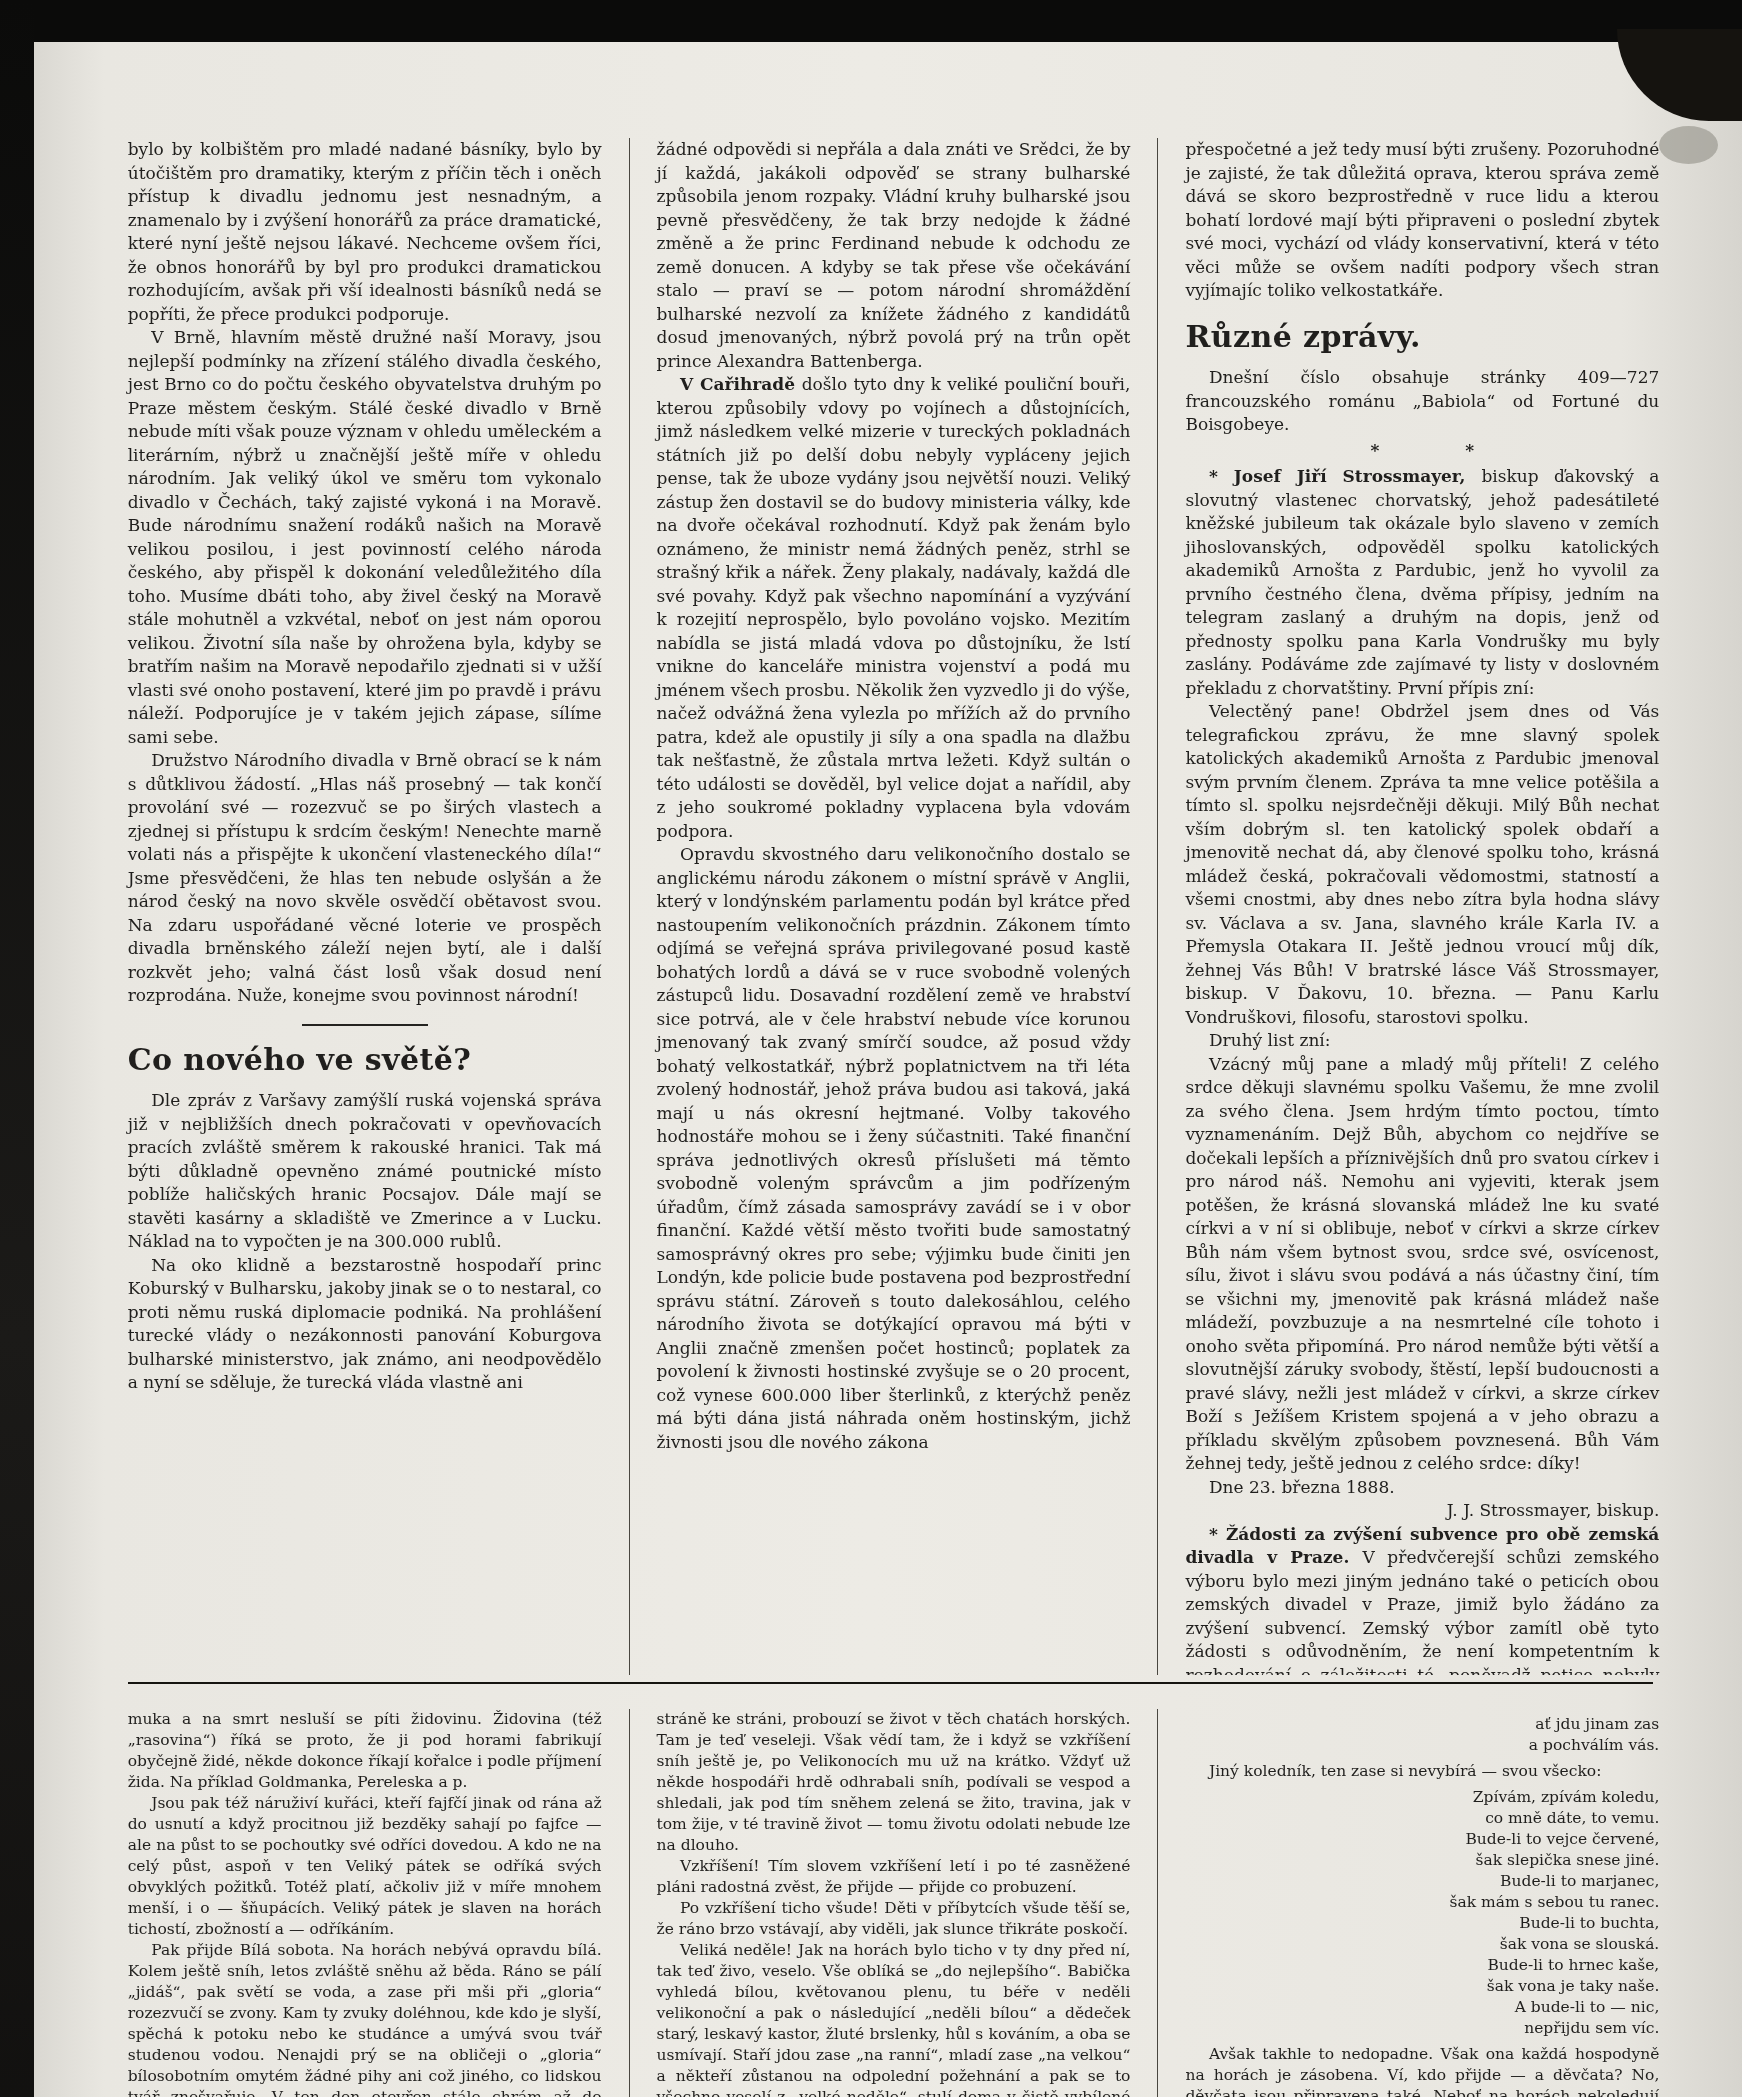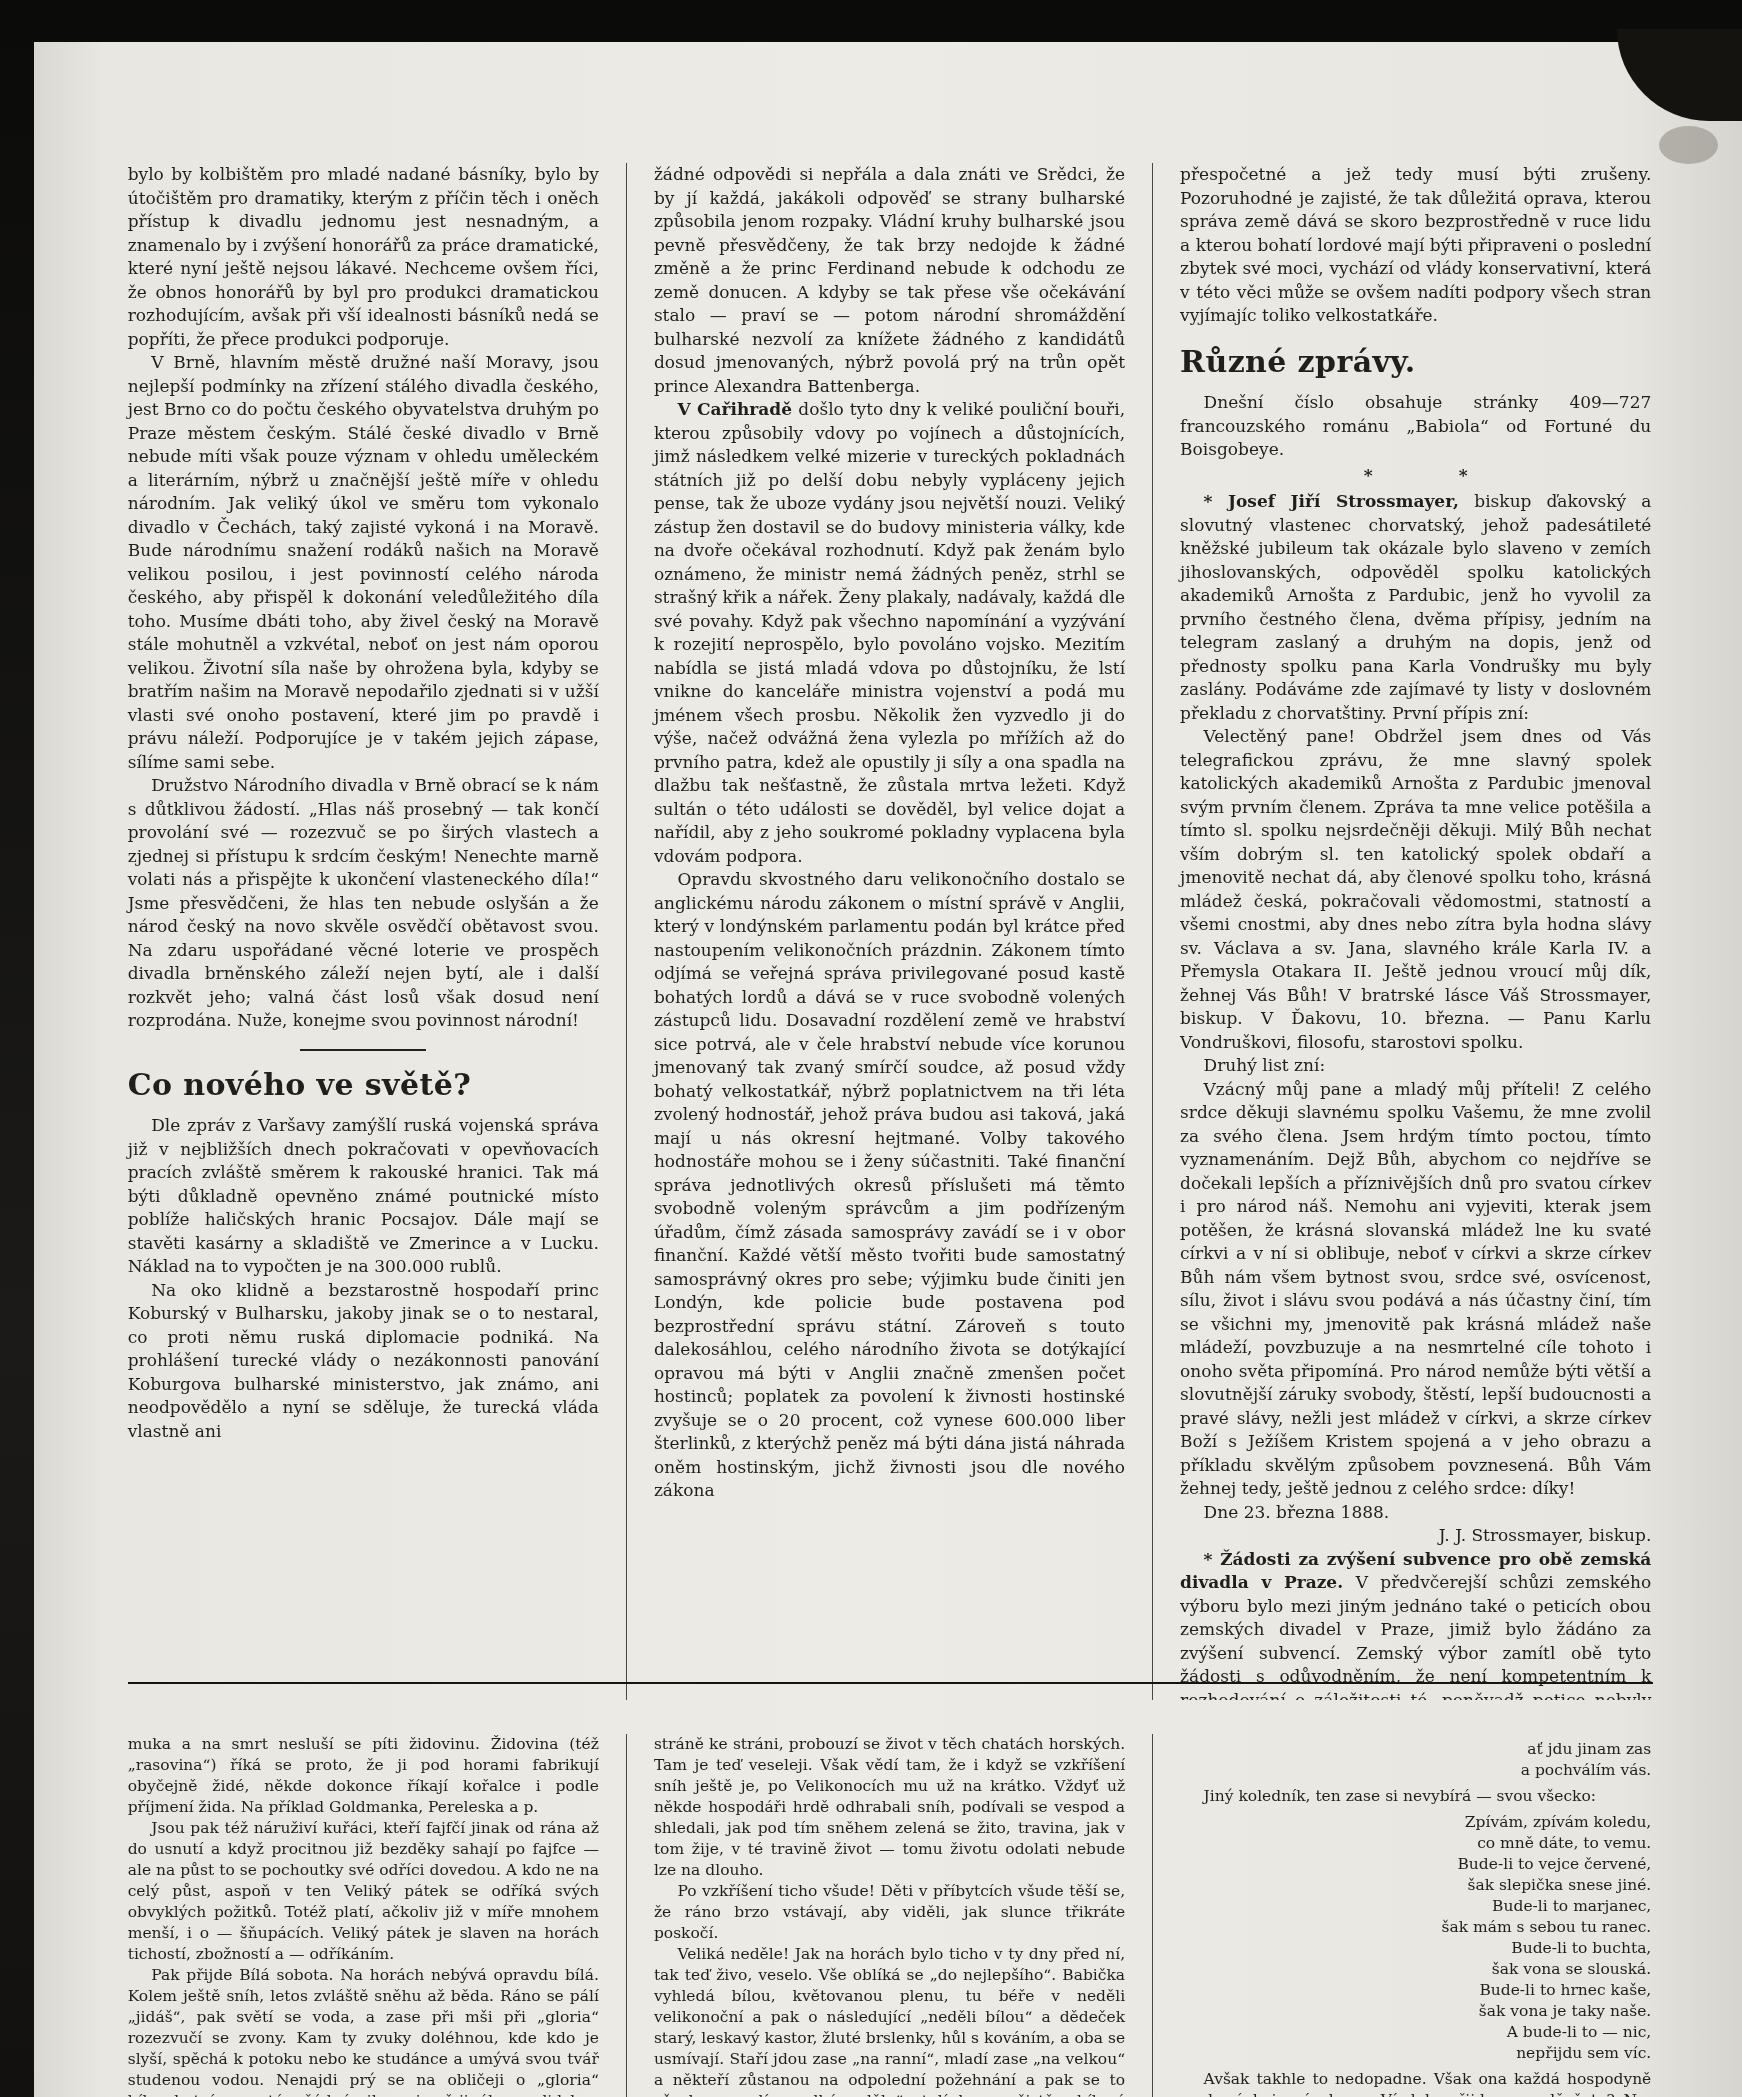--- a/index.html
+++ b/index.html
@@ -11,22 +11,22 @@
     color:#201f1d;
   }
   
   .edge-top{position:absolute;top:0;left:0;width:100%;height:42px;background:#0b0b0a;}
   .edge-left{position:absolute;top:0;left:0;width:34px;height:100%;background:linear-gradient(180deg,#0b0b0a,#1b1a18 55%,#0e0d0c);}
   .corner-right{position:absolute;top:29px;right:0;width:126px;height:92px;background:#15130f;border-radius:0 0 0 101px;}
   .smudge{position:absolute;top:126px;right:25px;width:59px;height:38px;background:#8b887f;border-radius:50%;opacity:.55;}
 
   
   .section{
-    position:absolute;left:126px;right:90px;display:flex;align-items:stretch;overflow:hidden;
-    font-size:17px;line-height:23.5px;text-align:justify;margin-top:25px;
+    position:absolute;left:126px;right:82px;display:flex;align-items:stretch;overflow:hidden;
+    font-size:17px;line-height:23.5px;text-align:justify;
   }
   .section.top{top:138px;height:1537px;}
   .section.bottom{top:1709px;height:709px;font-size:15.5px;line-height:21px;}
   .hrule{position:absolute;left:128px;right:90px;top:1682px;border-top:2.5px solid #15140f;}
   .col{flex:1 1 0;padding:0 27px;min-width:0;}
   .col:first-child{padding-left:1.7px;}
   .col:last-child{padding-right:1.7px;}
   .col + .col{border-left:1.3px solid #494740;}
 
   .para{margin:0;text-indent:23.5px;}
@@ -81,20 +81,21 @@
   <div class="hrule"></div>
 
   <div class="section bottom">
       <div class="col">
         <div class="para noindent">muka a na smrt nesluší se píti židovinu. Židovina (též „rasovina“) říká se proto, že ji pod horami fabrikují obyčejně židé, někde dokonce říkají kořalce i podle příjmení žida. Na příklad Goldmanka, Pereleska a p.</div>
         <div class="para">Jsou pak též náruživí kuřáci, kteří fajfčí jinak od rána až do usnutí a když procitnou již bezděky sahají po fajfce — ale na půst to se pochoutky své odříci dovedou. A kdo ne na celý půst, aspoň v ten Veliký pátek se odříká svých obvyklých požitků. Totéž platí, ačkoliv již v míře mnohem menší, i o — šňupácích. Veliký pátek je slaven na horách tichostí, zbožností a — odříkáním.</div>
         <div class="para">Pak přijde Bílá sobota. Na horách nebývá opravdu bílá. Kolem ještě sníh, letos zvláště sněhu až běda. Ráno se pálí „jidáš“, pak světí se voda, a zase při mši při „gloria“ rozezvučí se zvony. Kam ty zvuky doléhnou, kde kdo je slyší, spěchá k potoku nebo ke studánce a umývá svou tvář studenou vodou. Nenajdi prý se na obličeji o „gloria“ bílosobotním omytém žádné pihy ani což jiného, co lidskou tvář znešvařuje. V ten den otevřen stále chrám až do večera. Lid přichází zase k Božímu hrobu. Naposledy navštíven je o vzkříšení.</div>
       </div>
       <div class="col">
         <div class="para noindent">stráně ke stráni, probouzí se život v těch chatách horských. Tam je teď veseleji. Však vědí tam, že i když se vzkříšení sníh ještě je, po Velikonocích mu už na krátko. Vždyť už někde hospodáři hrdě odhrabali sníh, podívali se vespod a shledali, jak pod tím sněhem zelená se žito, travina, jak v tom žije, v té travině život — tomu životu odolati nebude lze na dlouho.</div>
+        <div class="para">Vzkříšení! Tím slovem vzkříšení letí i po té zasněžené pláni radostná zvěst, že přijde — přijde co probuzení.</div>
         <div class="para">Po vzkříšení ticho všude! Děti v příbytcích všude těší se, že ráno brzo vstávají, aby viděli, jak slunce třikráte poskočí.</div>
         <div class="para">Veliká neděle! Jak na horách bylo ticho v ty dny před ní, tak teď živo, veselo. Vše oblíká se „do nejlepšího“. Babička vyhledá bílou, květovanou plenu, tu béře v neděli velikonoční a pak o následující „neděli bílou“ a dědeček starý, leskavý kastor, žluté brslenky, hůl s kováním, a oba se usmívají. Staří jdou zase „na ranní“, mladí zase „na velkou“ a někteří zůstanou na odpolední požehnání a pak se to všechno veselí z „velké neděle“, stulí doma v čistě vybílené světnici, neboť o „velkou neděli“ málokdo vzpomene na toulky jinam. Na to je až pondělek.</div>
       </div>
       <div class="col">
         <div class="verse">ať jdu jinam zas
 a pochválím vás.</div>
         <div class="para">Jiný koledník, ten zase si nevybírá — svou všecko:</div>
         <div class="verse">Zpívám, zpívám koledu,
 co mně dáte, to vemu.
 Bude-li to vejce červené,

